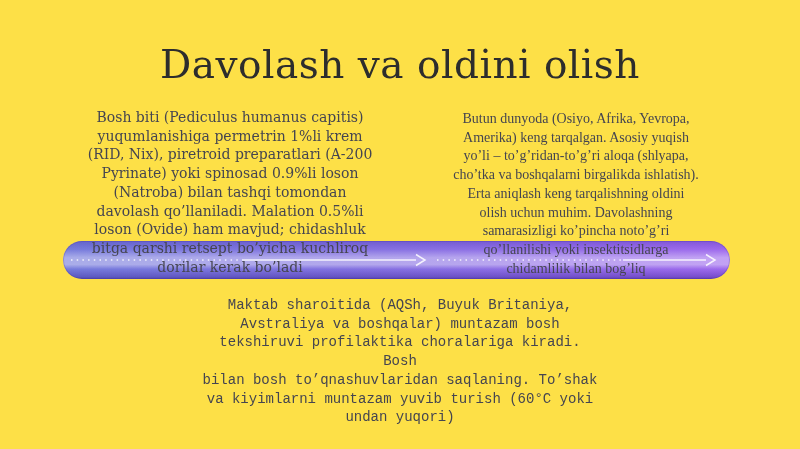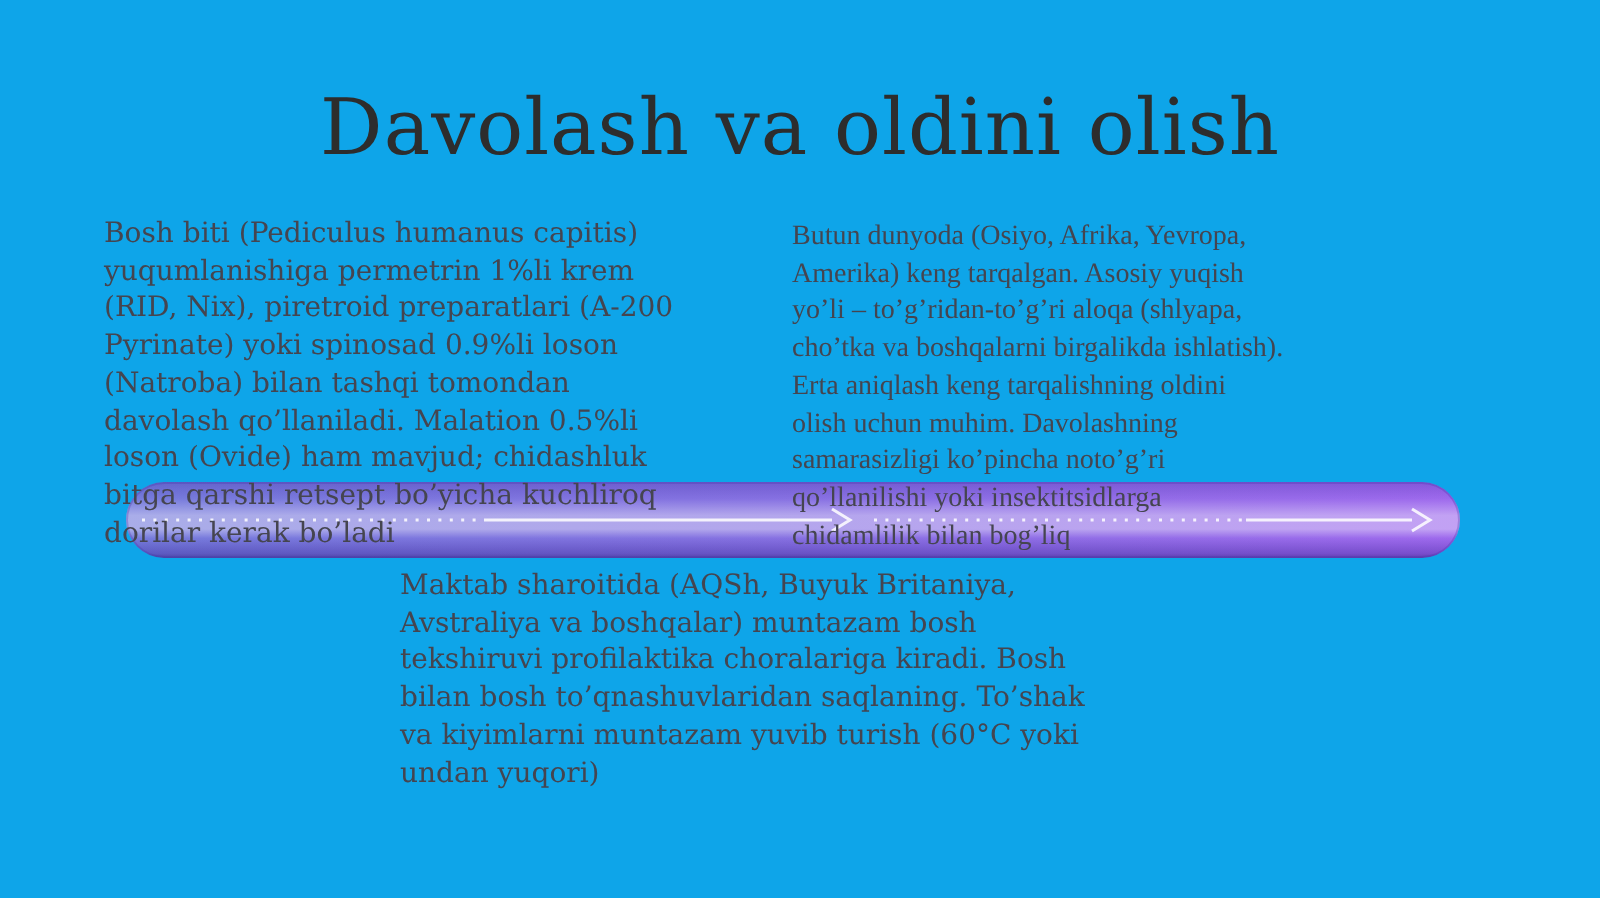--- a/index.html
+++ b/index.html
@@ -4,21 +4,21 @@
 <style>
   html, body {
     margin: 0;
     padding: 0;
     background: #ffffff;
   }
   .slide {
     position: relative;
     width: 800px;
     height: 449px;
-    background: #0ea5e9;
+    background: #fde047;
     overflow: hidden;
     font-family: "DejaVu Serif", "Liberation Serif", serif;
   }
   .slide-title {
     position: absolute;
     top: 16px;
     left: 0;
     width: 800px;
     text-align: center;
     font-size: 39px;
@@ -26,38 +26,39 @@
     color: #2d2d2d;
     letter-spacing: 0.5px;
     z-index: 3;
   }
   .text-block {
     position: absolute;
     z-index: 2;
     font-size: 14px;
     line-height: 18.7px;
     color: #454550;
-    text-align: left;
+    text-align: center;
     white-space: pre-line;
   }
   .text-block.left {
     left: 52px;
     top: 108px;
     width: 356px;
   }
   .text-block.right {
     left: 396px;
     top: 110px;
     width: 360px;
     font-family: Liberation Serif, serif;
   }
   .text-block.bottom {
     left: 200px;
-    top: 284px;
+    top: 296px;
     width: 400px;
+    font-family: Liberation Mono, monospace;
   }
   .arrow-band {
     position: absolute;
     left: 63px;
     top: 241px;
     width: 667px;
     height: 38px;
     border-radius: 19px;
     z-index: 1;
     background-image:

